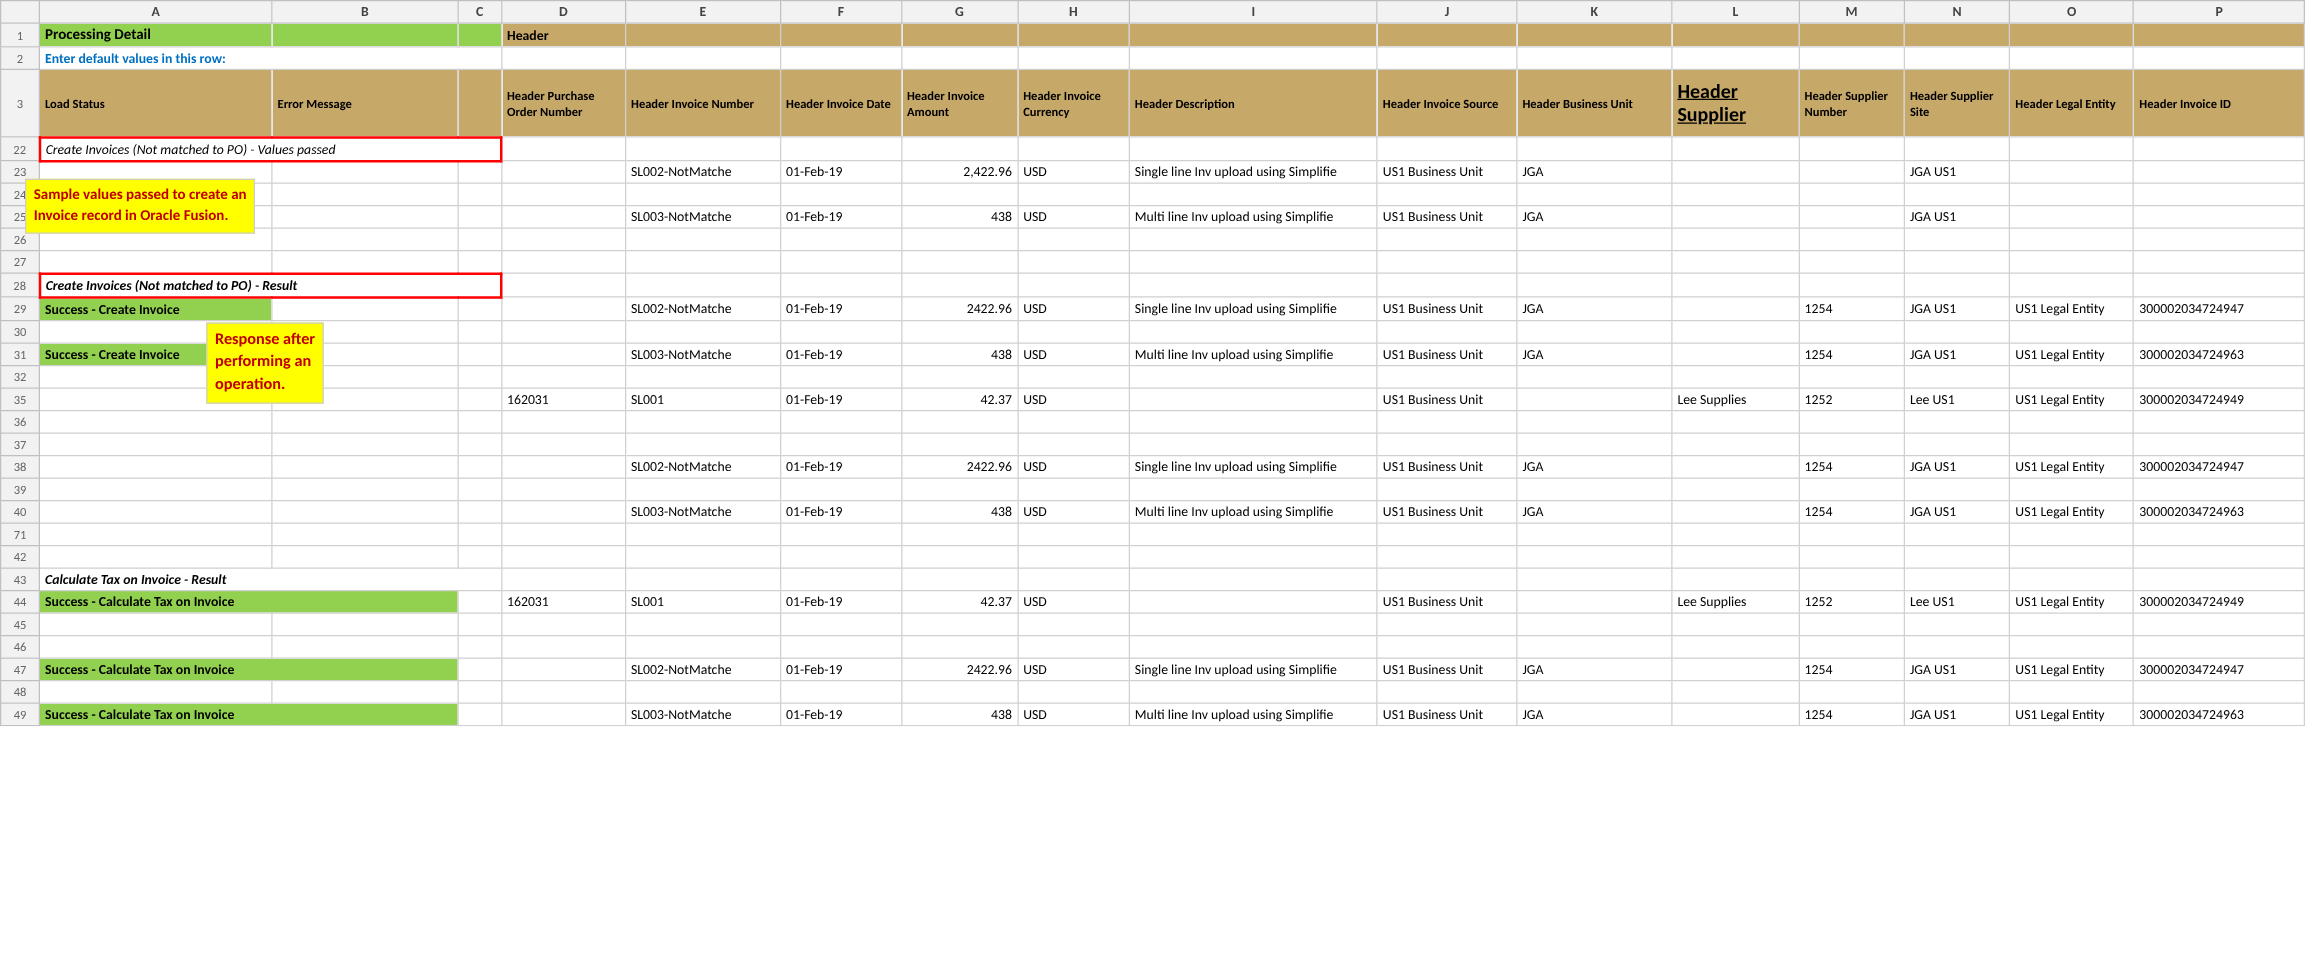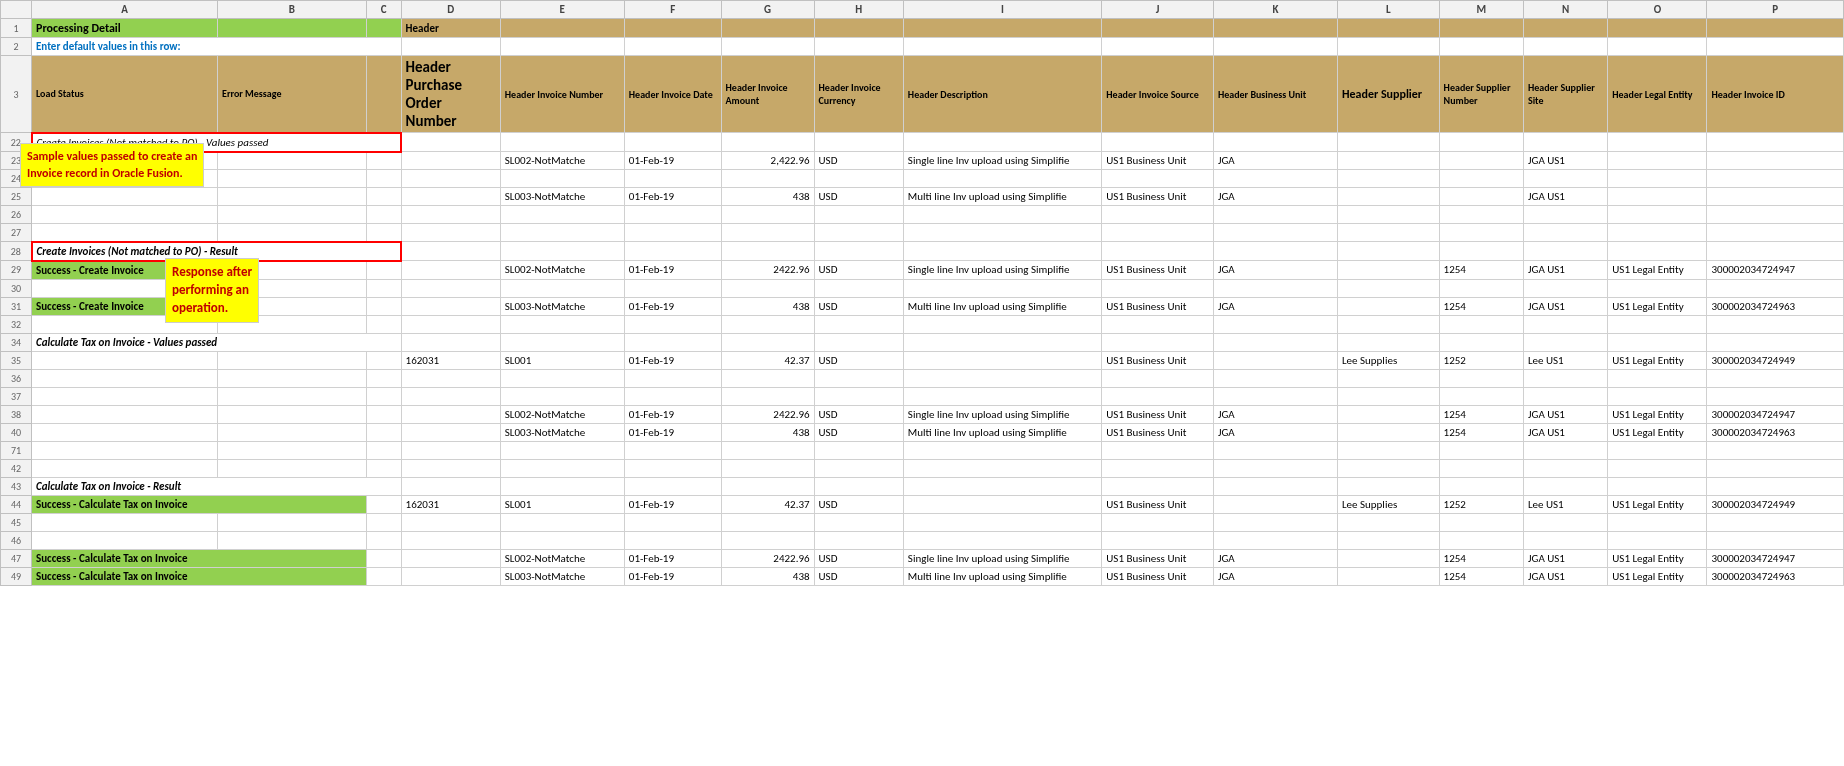--- a/index.html
+++ b/index.html
@@ -140,29 +140,29 @@
         <td></td>
         <td></td>
         <td></td>
       </tr>
 
       <tr style="height:54px;">
         <td class="row-num">3</td>
         <td style="background:#c6a869; font-weight:bold; font-size:10px; white-space:normal;">Load Status</td>
         <td style="background:#c6a869; font-weight:bold; font-size:10px; white-space:normal;">Error Message</td>
         <td style="background:#c6a869;"></td>
-        <td style="background:#c6a869; font-weight:bold; font-size:15px; white-space:normal;">Header Purchase Order Number</td>
+        <td style="background:#c6a869; font-weight:bold; font-size:10px; white-space:normal;">Header Purchase Order Number</td>
         <td style="background:#c6a869; font-weight:bold; font-size:10px; white-space:normal;">Header Invoice Number</td>
         <td style="background:#c6a869; font-weight:bold; font-size:10px; white-space:normal;">Header Invoice Date</td>
         <td style="background:#c6a869; font-weight:bold; font-size:10px; white-space:normal;">Header Invoice Amount</td>
         <td style="background:#c6a869; font-weight:bold; font-size:10px; white-space:normal;">Header Invoice Currency</td>
         <td style="background:#c6a869; font-weight:bold; font-size:10px; white-space:normal;">Header Description</td>
         <td style="background:#c6a869; font-weight:bold; font-size:10px; white-space:normal;">Header Invoice Source</td>
         <td style="background:#c6a869; font-weight:bold; font-size:10px; white-space:normal;">Header Business Unit</td>
-        <td style="background:#c6a869; font-weight:bold; font-size:12px; white-space:normal;">Header Supplier</td>
+        <td style="background:#c6a869; font-weight:bold; font-size:16px; white-space:normal;text-decoration:underline;">Header Supplier</td>
         <td style="background:#c6a869; font-weight:bold; font-size:10px; white-space:normal;">Header Supplier Number</td>
         <td style="background:#c6a869; font-weight:bold; font-size:10px; white-space:normal;">Header Supplier Site</td>
         <td style="background:#c6a869; font-weight:bold; font-size:10px; white-space:normal;">Header Legal Entity</td>
         <td style="background:#c6a869; font-weight:bold; font-size:10px; white-space:normal;">Header Invoice ID</td>
       </tr>
 
       <tr>
         <td class="row-num">22</td>
         <td colspan="3" style="border:2px solid red; font-style:italic; font-weight:normal; font-size:11px;">Create Invoices (Not matched to PO) - Values passed</td>
         <td></td>
@@ -372,37 +372,20 @@
           <td></td>
           <td></td>
           <td></td>
           <td></td>
           <td></td>
           <td></td>
           <td></td>
       </tr>
 
 
-      <tr>
-        <td class="row-num">34</td>
-        <td colspan="3" style="font-style:italic; font-weight:bold;">Calculate Tax on Invoice - Values passed</td>
-        <td></td>
-          <td></td>
-          <td></td>
-          <td></td>
-          <td></td>
-          <td></td>
-          <td></td>
-          <td></td>
-          <td></td>
-          <td></td>
-          <td></td>
-          <td></td>
-          <td></td>
-      </tr>
 
       <tr>
         <td class="row-num">35</td>
         <td></td>
         <td></td>
         <td></td>
         <td>162031</td>
         <td>SL001</td>
         <td>01-Feb-19</td>
         <td style="text-align:right;">42.37</td>
@@ -470,20 +453,39 @@
         <td>Single line Inv upload using Simplifie</td>
         <td>US1 Business Unit</td>
         <td>JGA</td>
         <td></td>
         <td>1254</td>
         <td>JGA US1</td>
         <td>US1 Legal Entity</td>
         <td>300002034724947</td>
       </tr>
 
+      <tr>
+        <td class="row-num">39</td>
+        <td></td>
+          <td></td>
+          <td></td>
+          <td></td>
+          <td></td>
+          <td></td>
+          <td></td>
+          <td></td>
+          <td></td>
+          <td></td>
+          <td></td>
+          <td></td>
+          <td></td>
+          <td></td>
+          <td></td>
+          <td></td>
+      </tr>
 
       <tr>
         <td class="row-num">40</td>
         <td></td>
         <td></td>
         <td></td>
         <td></td>
         <td>SL003-NotMatche</td>
         <td>01-Feb-19</td>
         <td style="text-align:right;">438</td>
@@ -627,20 +629,39 @@
         <td>Single line Inv upload using Simplifie</td>
         <td>US1 Business Unit</td>
         <td>JGA</td>
         <td></td>
         <td>1254</td>
         <td>JGA US1</td>
         <td>US1 Legal Entity</td>
         <td>300002034724947</td>
       </tr>
 
+      <tr>
+        <td class="row-num">48</td>
+        <td></td>
+          <td></td>
+          <td></td>
+          <td></td>
+          <td></td>
+          <td></td>
+          <td></td>
+          <td></td>
+          <td></td>
+          <td></td>
+          <td></td>
+          <td></td>
+          <td></td>
+          <td></td>
+          <td></td>
+          <td></td>
+      </tr>
 
       <tr>
         <td class="row-num">49</td>
         <td colspan="2" style="background:#92d050; font-weight:bold;">Success - Calculate Tax on Invoice</td>
         <td></td>
         <td></td>
         <td>SL003-NotMatche</td>
         <td>01-Feb-19</td>
         <td style="text-align:right;">438</td>
         <td>USD</td>

